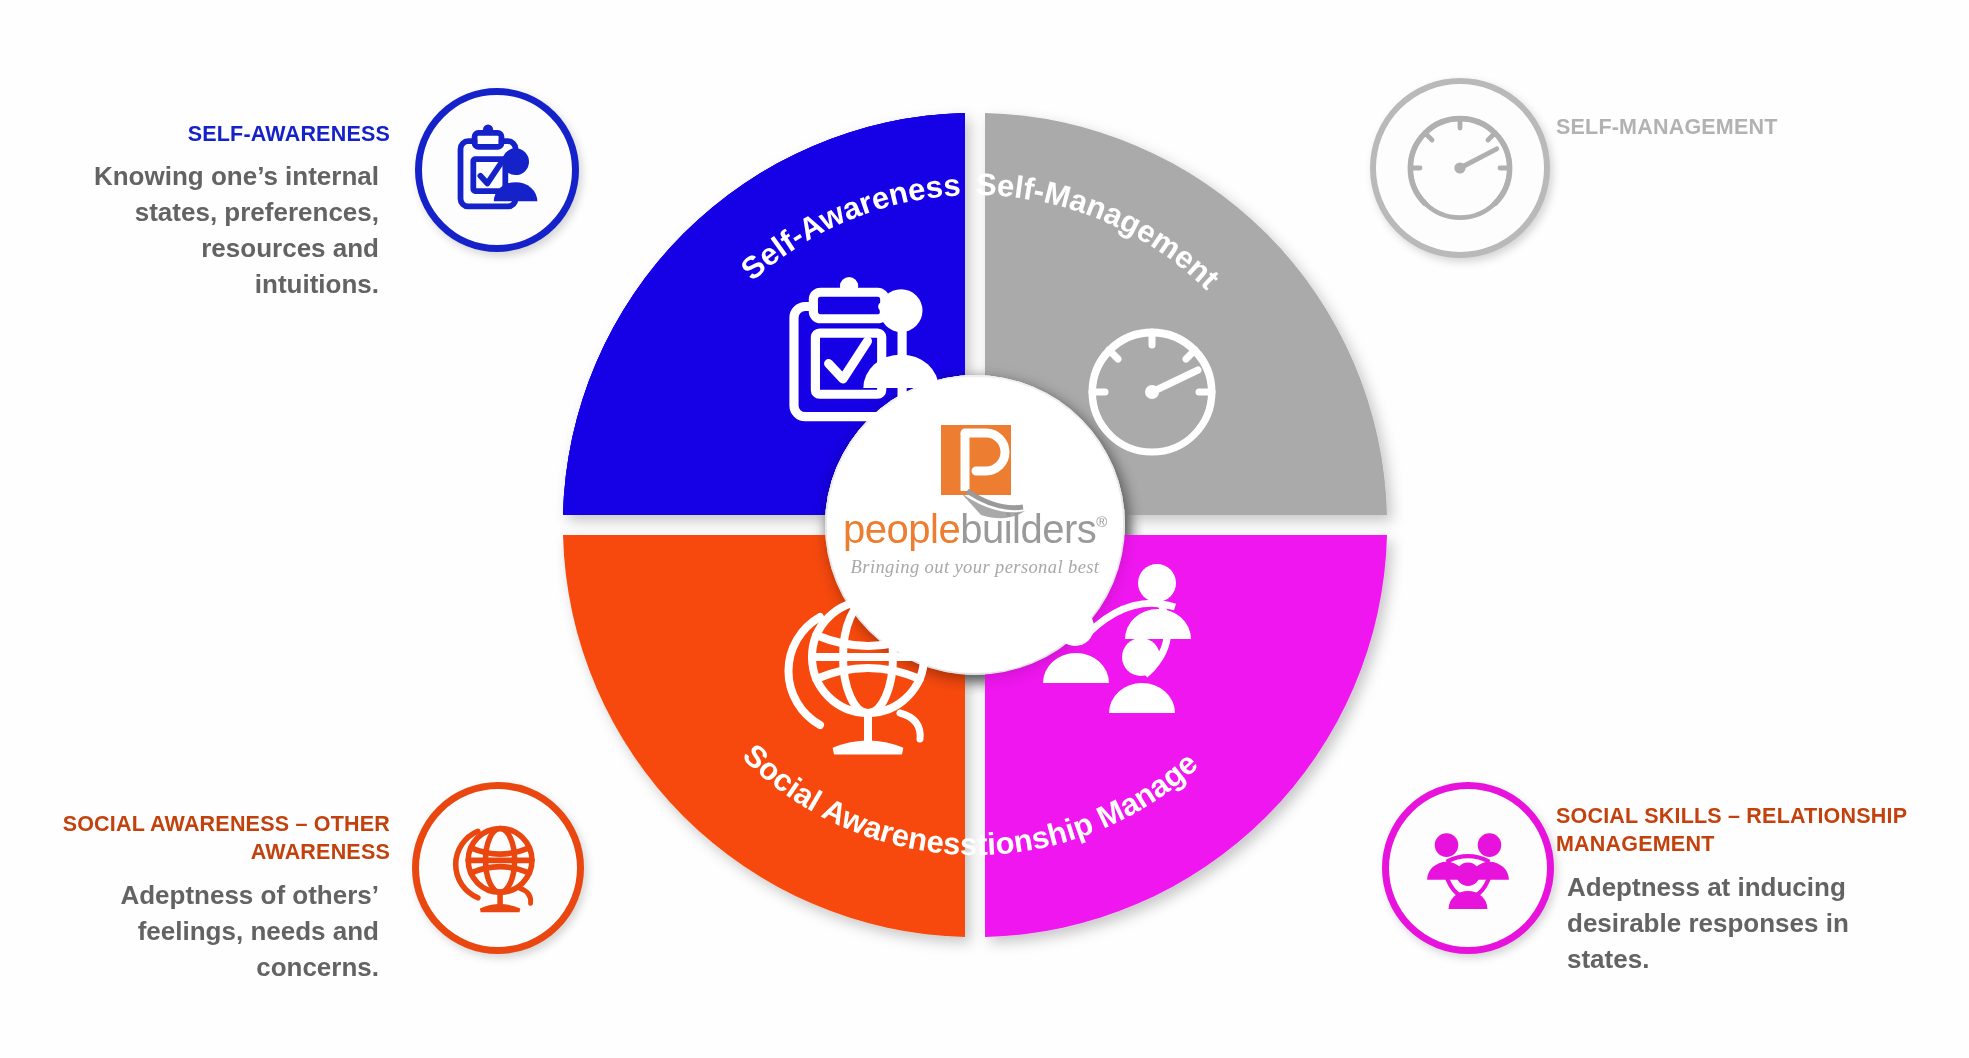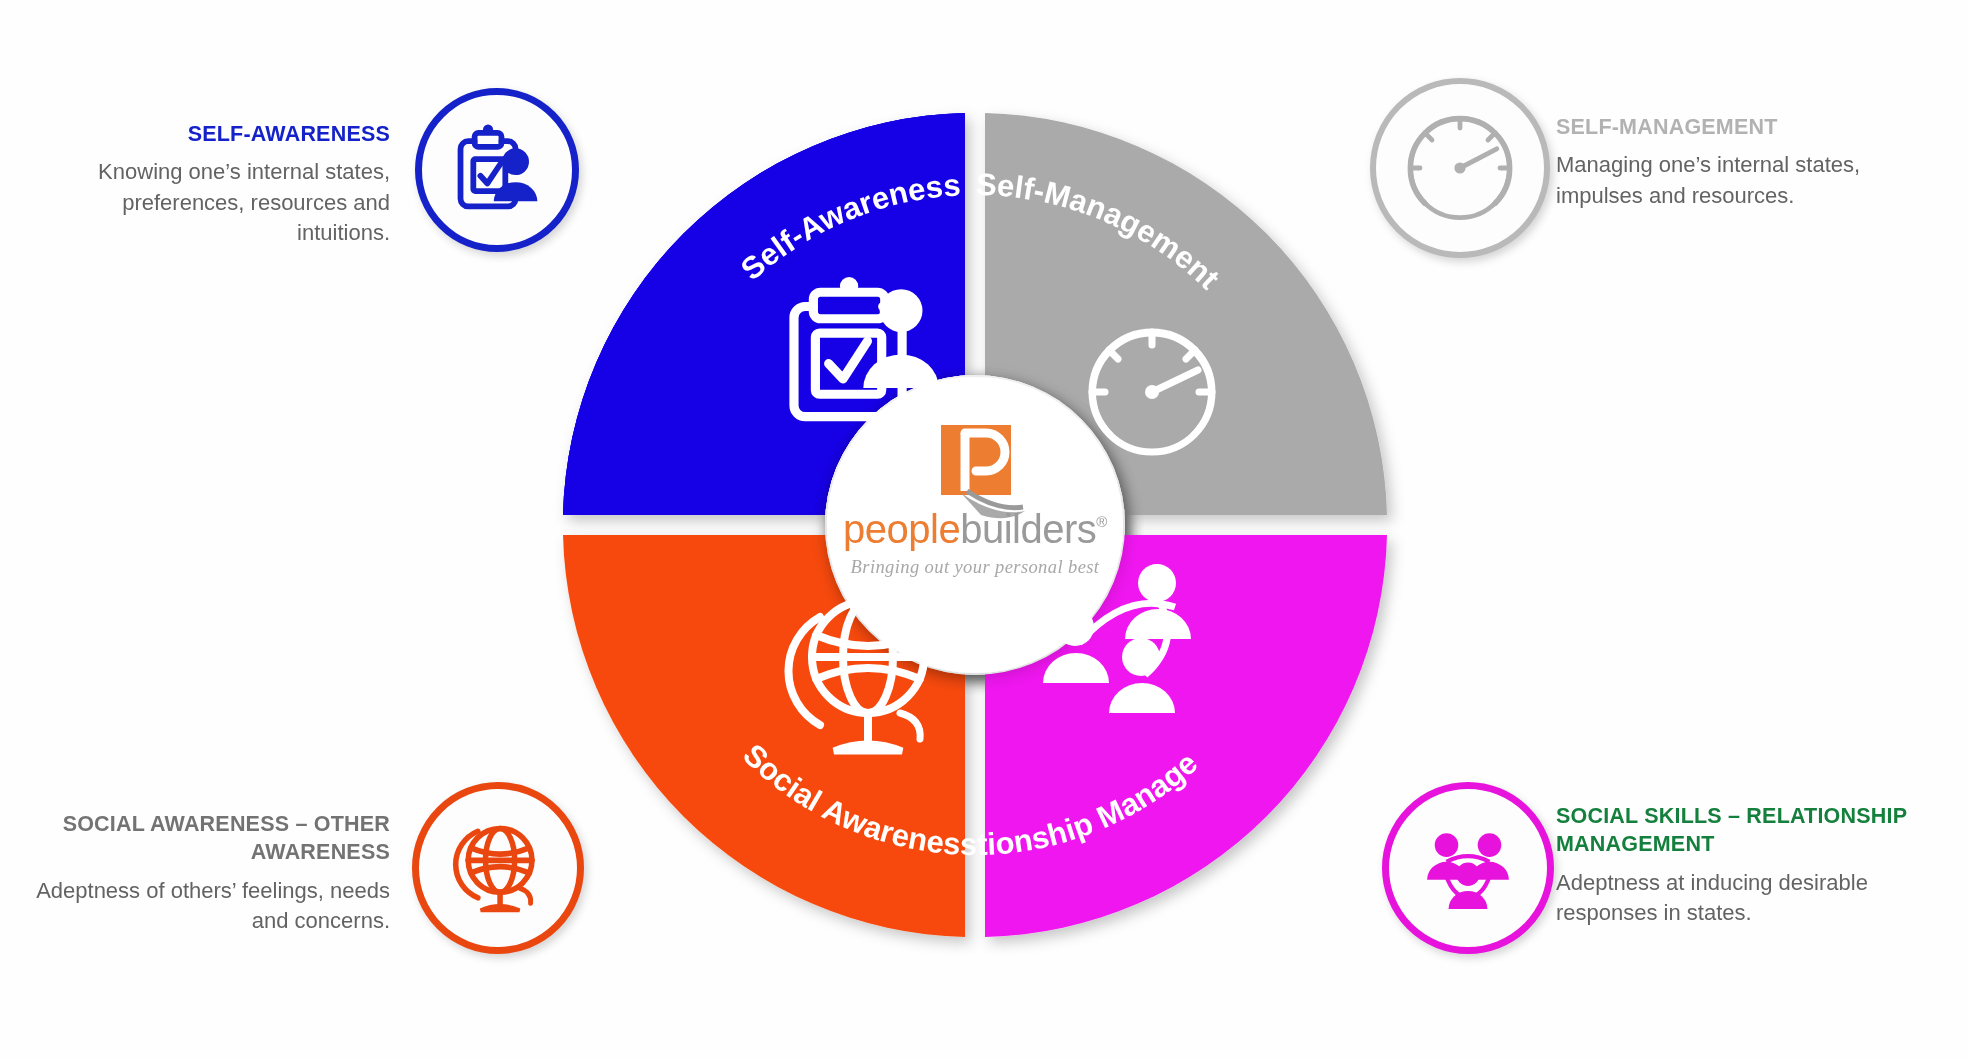--- a/index.html
+++ b/index.html
@@ -40,38 +40,38 @@
     width: 330px;
   }
   .info .kicker {
     font-size: 21.5px;
     font-weight: bold;
     letter-spacing: 0.2px;
     line-height: 1.32;
     margin: 0 0 9px 0;
   }
   .info .body {
-    font-size: 22px;
-    font-weight: normal;
+    font-size: 26px;
+    font-weight: bold;
     color: #636363;
     line-height: 1.38;
-    margin: 0;
+    margin: 11px;
   }
   .info.right { text-align: left; }
   .info.left  { text-align: right; }
 
   .info-sa  { left: 60px;   top: 120px; }
   .info-sm  { left: 1556px; top: 113px; }
   .info-soa { left: 18px;   top: 810px; width: 372px; }
   .info-ss  { left: 1556px; top: 802px; width: 372px; }
 
   .k-blue    { color: #1522c9; }
   .k-gray    { color: #b2b2b2; }
-  .k-orange  { color: #737373; }
-  .k-magenta { color: #15803d; }
+  .k-orange  { color: #c2410c; }
+  .k-magenta { color: #c2410c; }
 
   
   .badge {
     position: absolute;
     border-radius: 50%;
     background: #fdfdfd;
     display: flex;
     align-items: center;
     justify-content: center;
     box-shadow: 3px 4px 9px rgba(0,0,0,0.17);
@@ -229,21 +229,20 @@
         <g fill="#1522C9" stroke="none">
           <circle cx="104" cy="62" r="21"></circle>
           <path d="M 70 124 a 34 30 0 0 1 68 0 z"></path>
         </g>
       </g>
     </svg>
   </div>
 
   <div class="info info-sm right">
     <p class="kicker k-gray">SELF-MANAGEMENT</p>
-    <p class="body">Managing one’s internal states, impulses and resources.</p>
   </div>
   <div class="badge badge-sm">
     <svg width="112" height="112" viewBox="0 0 140 140">
       <g fill="none" stroke="#B0B0B0" stroke-width="6" stroke-linecap="round">
         <circle cx="70" cy="70" r="62"></circle>
         <path d="M 26 114 A 62 62 0 1 1 114 114" stroke-width="7"></path>
         <line x1="70" y1="8" x2="70" y2="20"></line>
         <line x1="26" y1="26" x2="35" y2="35"></line>
         <line x1="114" y1="26" x2="105" y2="35"></line>
         <line x1="8" y1="70" x2="20" y2="70"></line>

